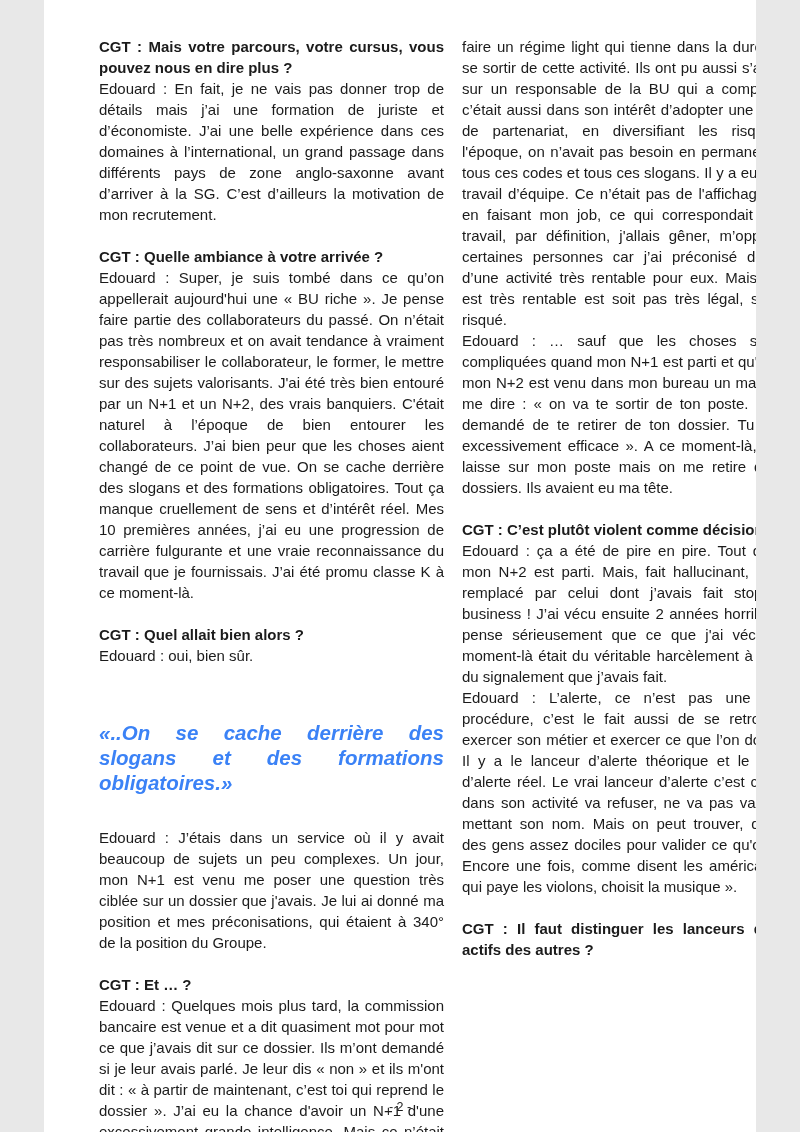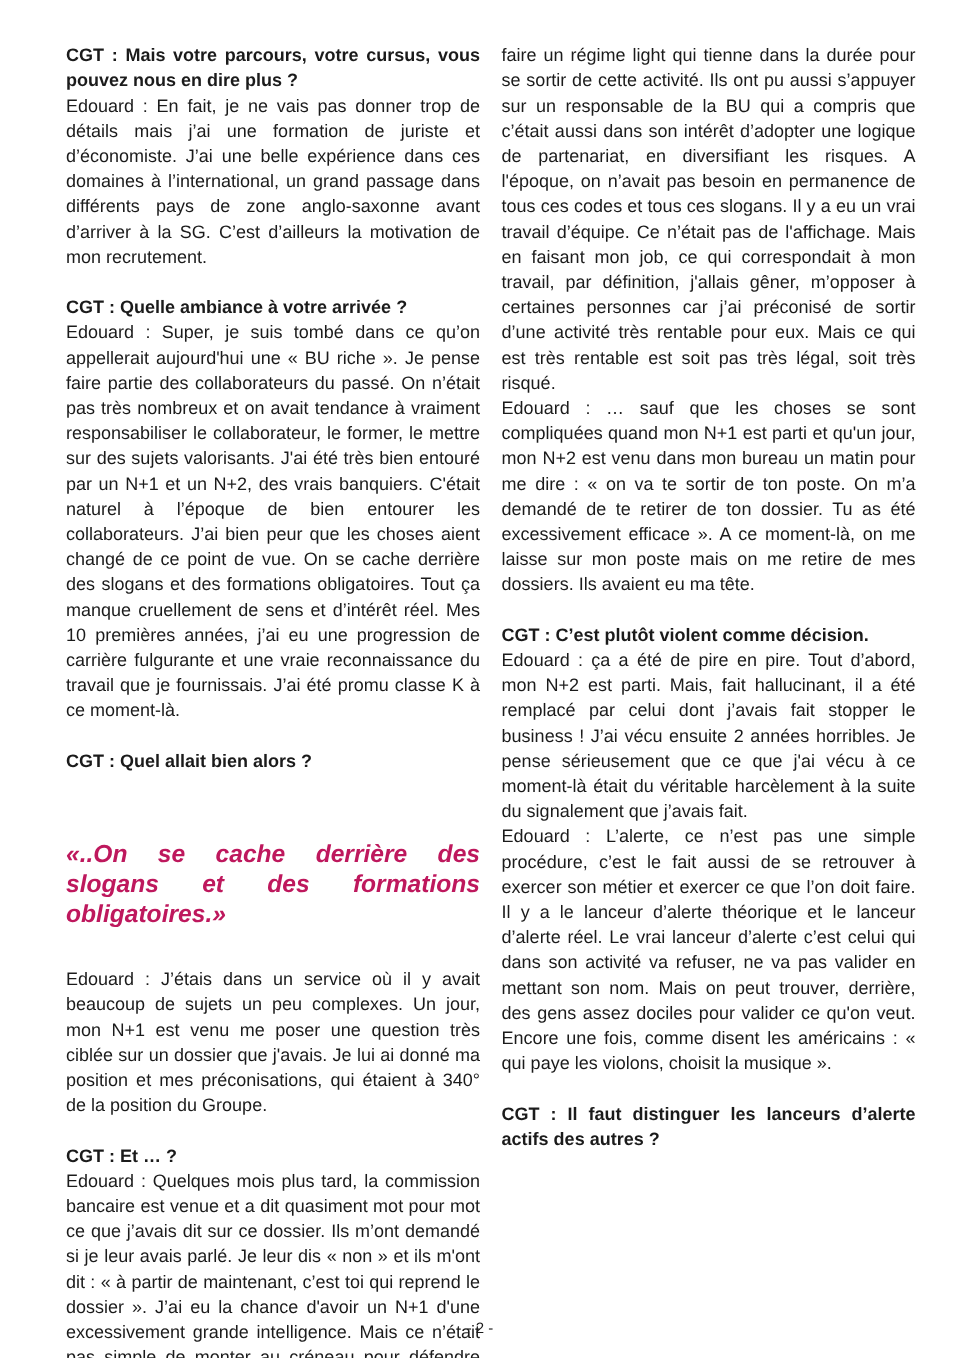--- a/index.html
+++ b/index.html
@@ -2,21 +2,21 @@
 <html lang="fr"><head>
 <meta charset="utf-8">
 <style>
   html, body {
     margin: 0;
     padding: 0;
     background: #e8e8e8;
   }
   .page {
     position: relative;
-    width: 800px;
+    width: 712px;
     height: 1132px;
     margin: 0 auto;
     background: #ffffff;
     font-family: "Liberation Sans", sans-serif;
     color: #1b1b1b;
     overflow: hidden;
     box-sizing: border-box;
   }
   .columns {
     position: absolute;
@@ -47,21 +47,21 @@
     margin: 0;
   }
   .col-right .a:first-child {
     margin-top: 0;
   }
   .pullquote {
     font-size: 20.5px;
     line-height: 25px;
     font-weight: bold;
     font-style: italic;
-    color: #be185d;
+    color: #3b82f6;
     text-align: justify;
     margin: 54px 0 32px 0;
   }
   .pullquote-right {
     margin: 34px 0 30px 0;
   }
   .footer {
     position: absolute;
     bottom: 18px;
     left: 0;
@@ -76,20 +76,21 @@
 
 <div class="page">
   <div class="columns">
 
     <div class="col col-left">
       <div class="q">CGT : Mais votre parcours, votre cursus, vous pouvez nous en dire plus ?</div>
       <div class="a">Edouard : En fait, je ne vais pas donner trop de détails mais j’ai une formation de juriste et d’économiste. J’ai une belle expérience dans ces domaines à l’international, un grand passage dans différents pays de zone anglo-saxonne avant d’arriver à la SG. C’est d’ailleurs la motivation de mon recrutement.</div>
       <div class="q">CGT : Quelle ambiance à votre arrivée ?</div>
       <div class="a">Edouard : Super, je suis tombé dans ce qu’on appellerait aujourd'hui une « BU riche ». Je pense faire partie des collaborateurs du passé. On n’était pas très nombreux et on avait tendance à vraiment responsabiliser le collaborateur, le former, le mettre sur des sujets valorisants. J'ai été très bien entouré par un N+1 et un N+2, des vrais banquiers. C'était naturel à l’époque de bien entourer les collaborateurs. J’ai bien peur que les choses aient changé de ce point de vue. On se cache derrière des slogans et des formations obligatoires. Tout ça manque cruellement de sens et d’intérêt réel. Mes 10 premières années, j’ai eu une progression de carrière fulgurante et une vraie reconnaissance du travail que je fournissais. J’ai été promu classe K à ce moment-là.</div>
       <div class="q">CGT : Quel allait bien alors ?</div>
+      <div class="a">Edouard : oui, bien sûr.</div>
       <div class="pullquote">«..On se cache derrière des slogans et des formations obligatoires.»</div>
       <div class="a">Edouard : J’étais dans un service où il y avait beaucoup de sujets un peu complexes. Un jour, mon N+1 est venu me poser une question très ciblée sur un dossier que j'avais. Je lui ai donné ma position et mes préconisations, qui étaient à 340° de la position du Groupe.</div>
       <div class="q">CGT : Et … ?</div>
       <div class="a">Edouard : Quelques mois plus tard, la commission bancaire est venue et a dit quasiment mot pour mot ce que j’avais dit sur ce dossier. Ils m’ont demandé si je leur avais parlé. Je leur dis « non » et ils m'ont dit : « à partir de maintenant, c’est toi qui reprend le dossier ». J’ai eu la chance d'avoir un N+1 d'une excessivement grande intelligence. Mais ce n’était pas simple de monter au créneau pour défendre une position qui remettait en cause le développement d'un business qui devait bénéficier à certains responsables, mais pas au Groupe à cause du risque. On gagnait plus sur un livret A ! Il a fallu beaucoup de courage au N+2 responsable de la SU pour aller expliquer à la direction générale qu'ils se faisaient enfumer depuis des années et qu’il fallait</div>
     </div>
 
     <div class="col col-right">
       <div class="a">faire un régime light qui tienne dans la durée pour se sortir de cette activité. Ils ont pu aussi s’appuyer sur un responsable de la BU qui a compris que c’était aussi dans son intérêt d’adopter une logique de partenariat, en diversifiant les risques. A l'époque, on n’avait pas besoin en permanence de tous ces codes et tous ces slogans. Il y a eu un vrai travail d’équipe. Ce n’était pas de l'affichage. Mais en faisant mon job, ce qui correspondait à mon travail, par définition, j'allais gêner, m’opposer à certaines personnes car j’ai préconisé de sortir d’une activité très rentable pour eux. Mais ce qui est très rentable est soit pas très légal, soit très risqué.</div>
       <div class="a">Edouard : … sauf que les choses se sont compliquées quand mon N+1 est parti et qu'un jour, mon N+2 est venu dans mon bureau un matin pour me dire : « on va te sortir de ton poste. On m’a demandé de te retirer de ton dossier. Tu as été excessivement efficace ». A ce moment-là, on me laisse sur mon poste mais on me retire de mes dossiers. Ils avaient eu ma tête.</div>
       <div class="q">CGT : C’est plutôt violent comme décision.</div>

